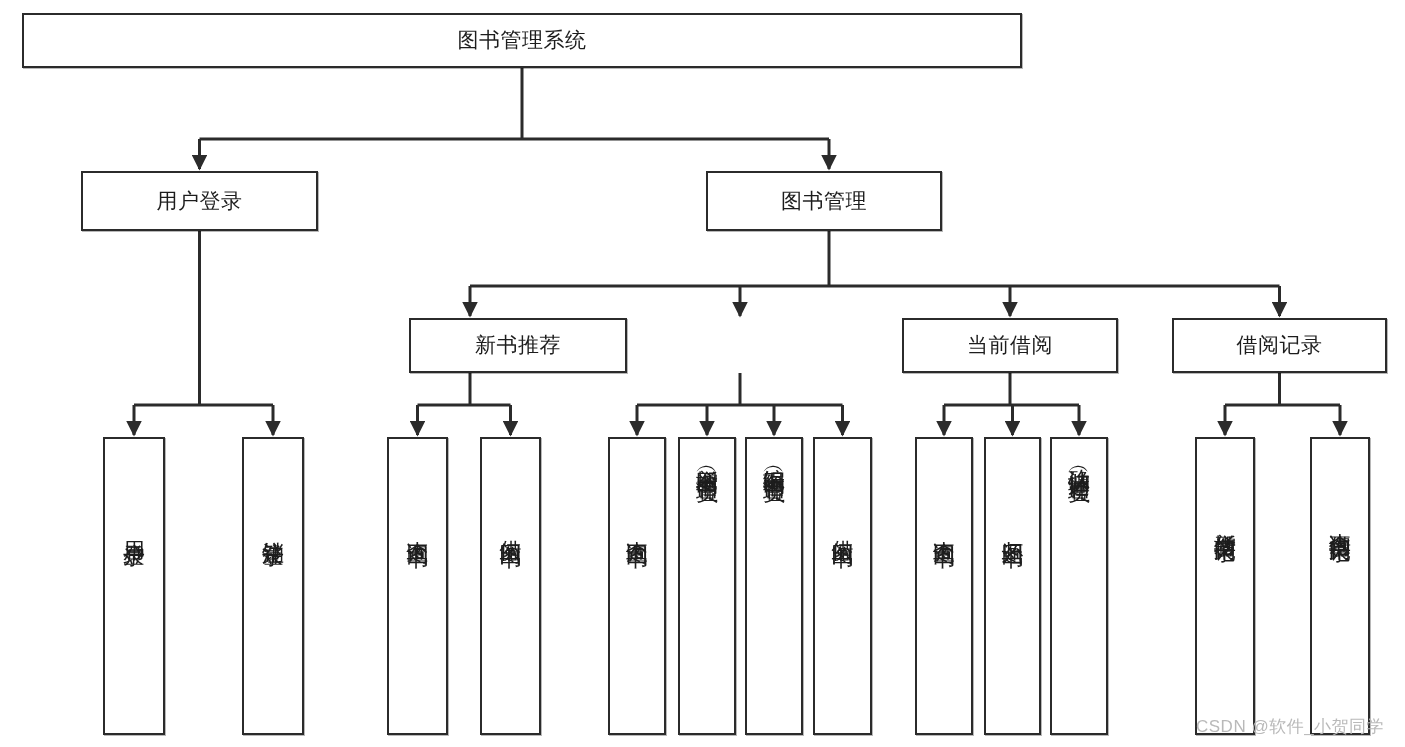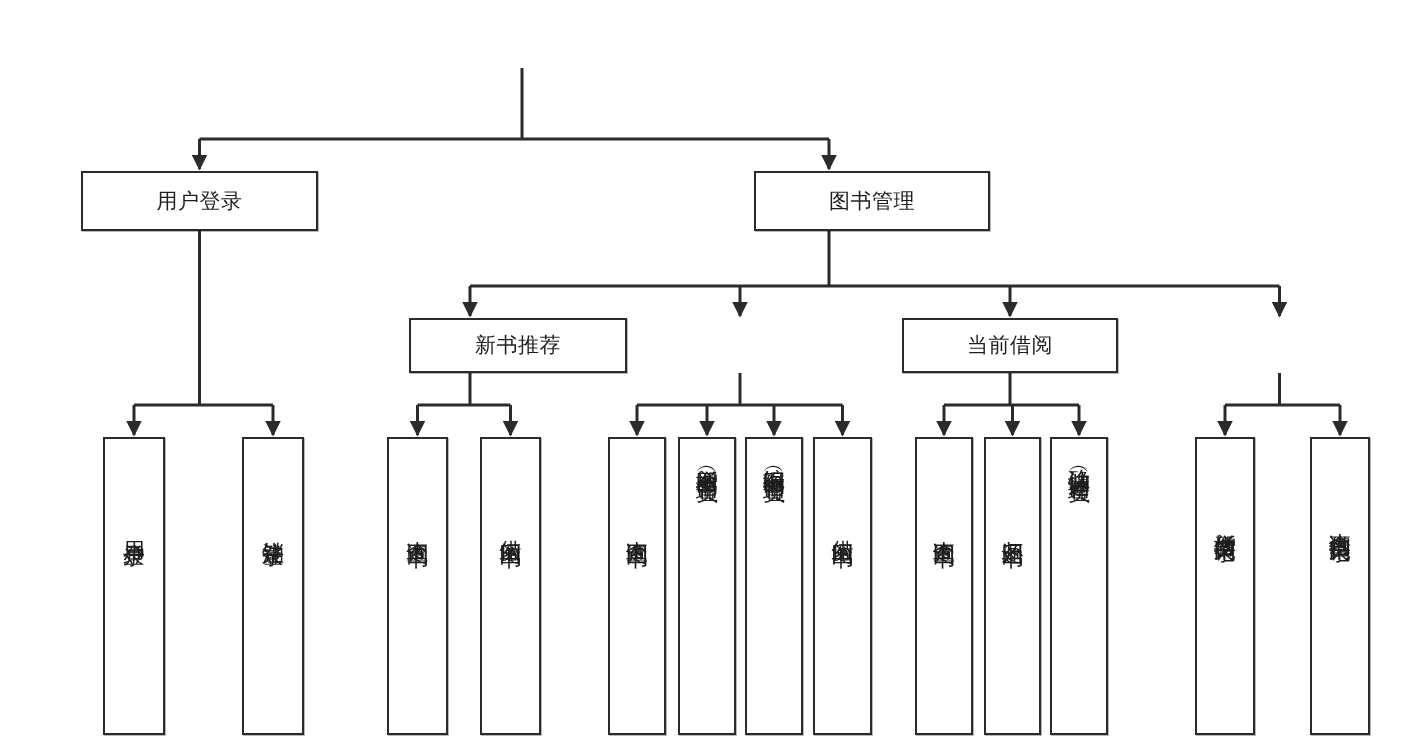--- a/index.html
+++ b/index.html
@@ -116,38 +116,44 @@
         <path d="M 944 405 L 944 435" marker-end="url(#arrow)"></path>
         <path d="M 1012.5 405 L 1012.5 435" marker-end="url(#arrow)"></path>
         <path d="M 1079 405 L 1079 435" marker-end="url(#arrow)"></path>
         <path d="M 1279.5 373 L 1279.5 405"></path>
         <path d="M 1225 405 L 1340 405"></path>
         <path d="M 1225 405 L 1225 435" marker-end="url(#arrow)"></path>
         <path d="M 1340 405 L 1340 435" marker-end="url(#arrow)"></path>
       </g>
   </svg>
 
+  <div class="node horiz" style="left: 22px; top: 13px; width: 1000px; height: 55px;">
+    <span class="lbl">图书管理系统</span>
+  </div>
 
   <div class="node horiz" style="left: 81px; top: 171px; width: 237px; height: 60px;">
     <span class="lbl">用户登录</span>
   </div>
 
-  <div class="node horiz" style="left: 754px; top: 171px; width: 236px; height: 60px;">
+  <div class="node horiz" style="left: 706px; top: 171px; width: 236px; height: 60px;">
     <span class="lbl">图书管理</span>
   </div>
 
   <div class="node horiz" style="left: 361px; top: 318px; width: 218px; height: 55px; margin-left: 48px;">
     <span class="lbl">新书推荐</span>
   </div>
 
 
   <div class="node horiz" style="left: 902px; top: 318px; width: 216px; height: 55px;">
     <span class="lbl">当前借阅</span>
   </div>
 
+  <div class="node horiz" style="left: 1172px; top: 318px; width: 215px; height: 55px;">
+    <span class="lbl">借阅记录</span>
+  </div>
 
   <div class="node vert mid" style="left: 103px; top: 437px; width: 62px; height: 298px;">
     <span class="lbl">用户登录</span>
   </div>
 
   <div class="node vert mid" style="left: 242px; top: 437px; width: 62px; height: 298px;">
     <span class="lbl">注销登录</span>
   </div>
 
   <div class="node vert mid" style="left: 387px; top: 437px; width: 61px; height: 298px;">
@@ -187,14 +193,15 @@
   </div>
 
   <div class="node vert midshort" style="left: 1195px; top: 437px; width: 60px; height: 298px;">
     <span class="lbl">新增借阅记录</span>
   </div>
 
   <div class="node vert midshort" style="left: 1310px; top: 437px; width: 60px; height: 298px;">
     <span class="lbl">查询借阅记录</span>
   </div>
 
+  <div class="watermark" style="left: 1196px; top: 715px; color: rgb(185, 185, 185);">CSDN @软件_小贺同学</div>
 
 </div>
 
 </body></html>

